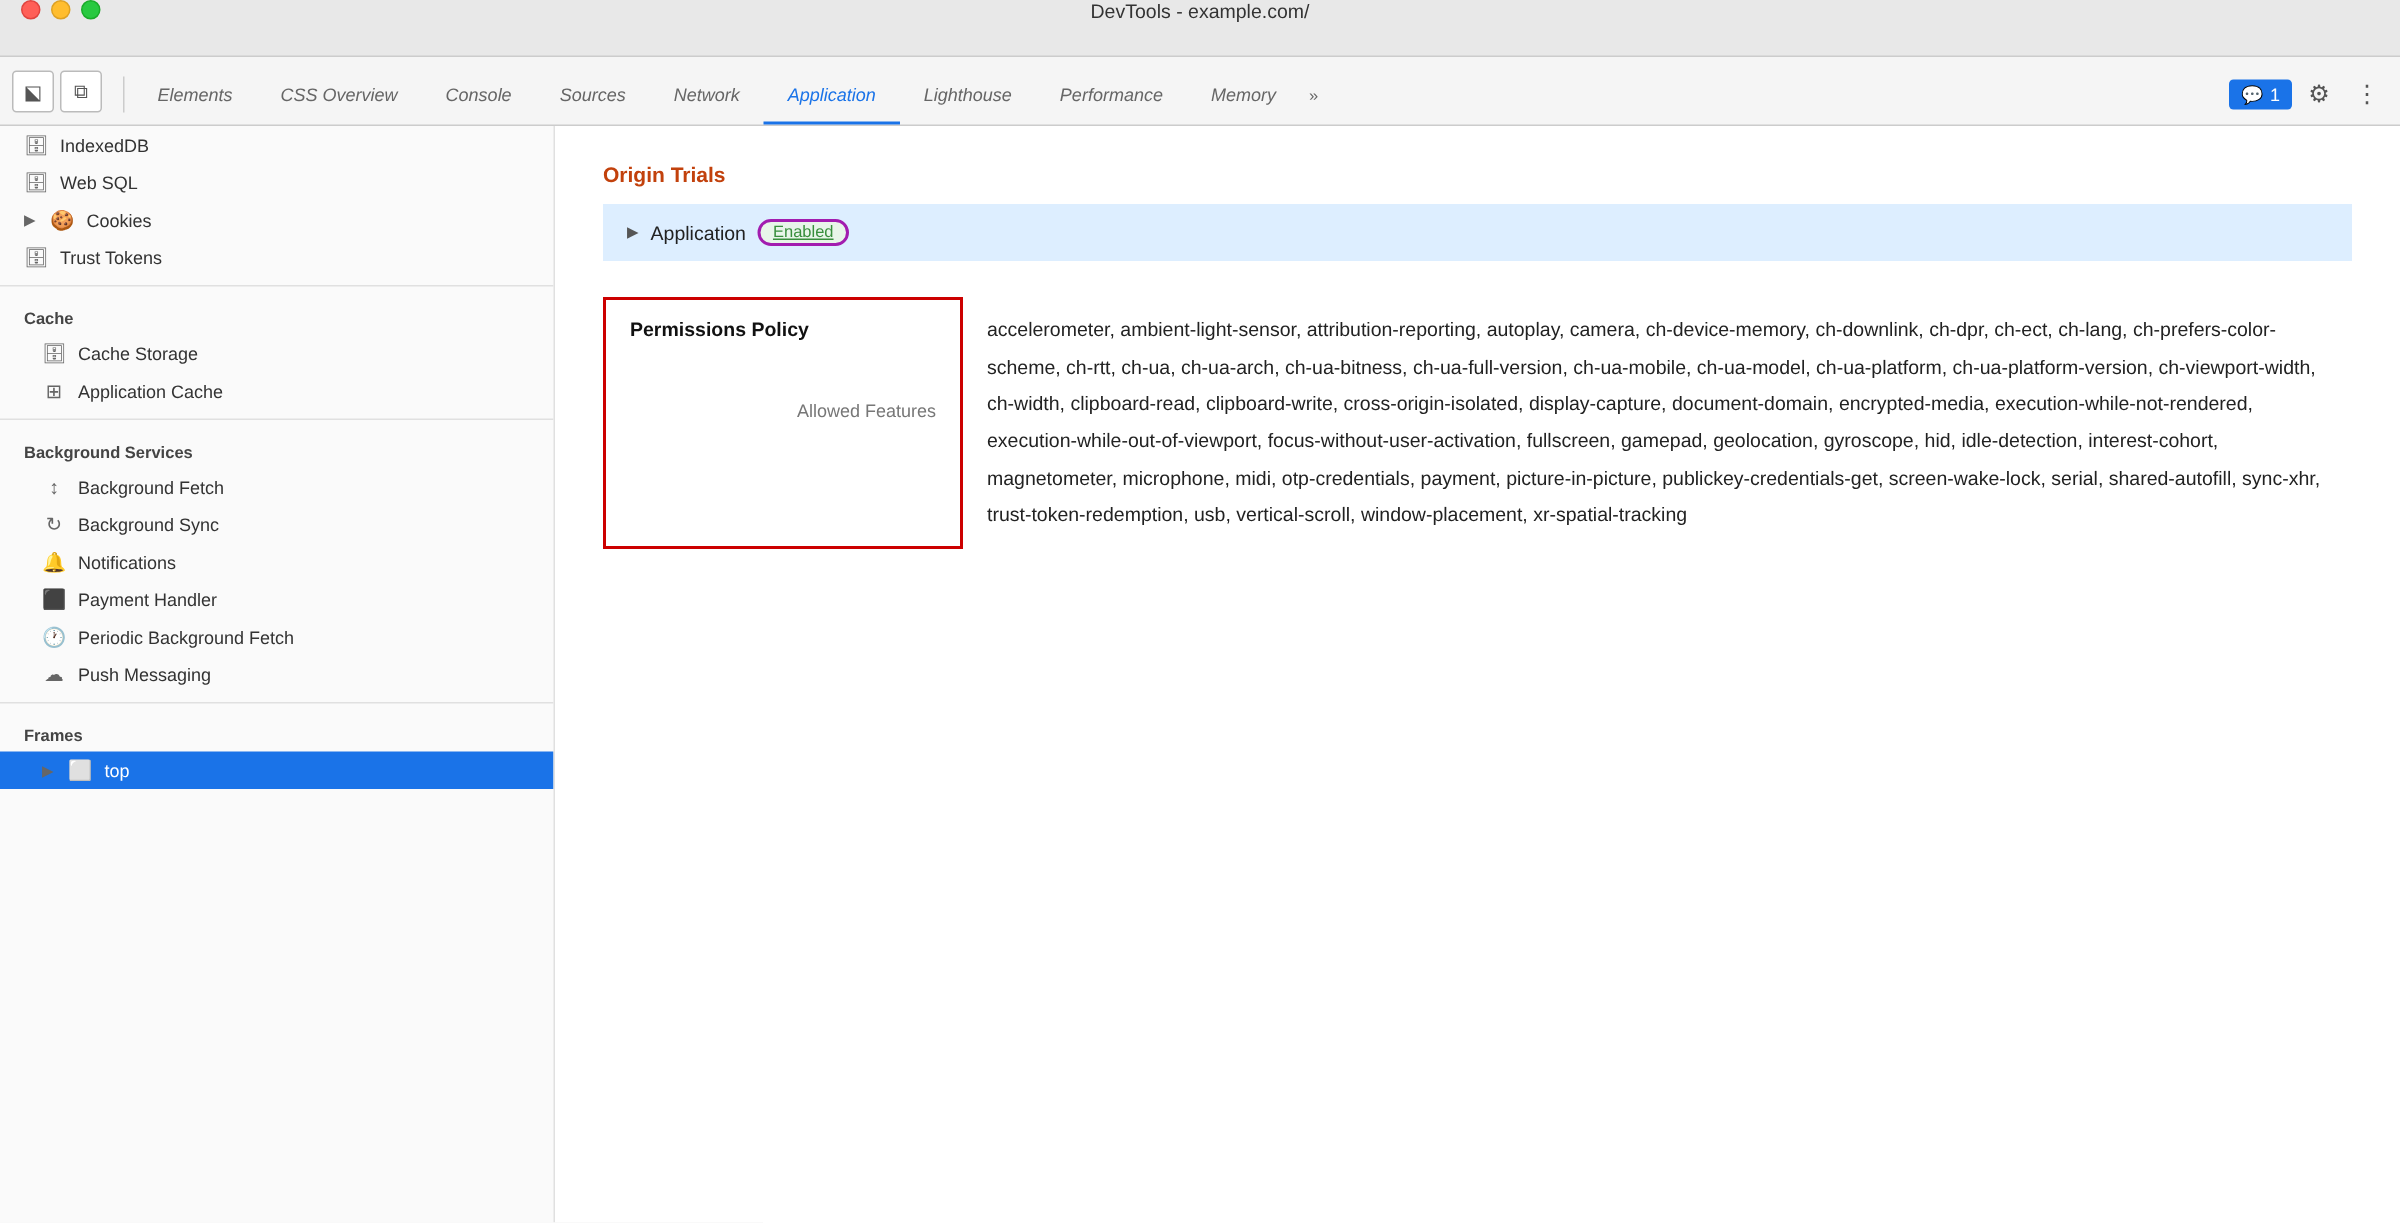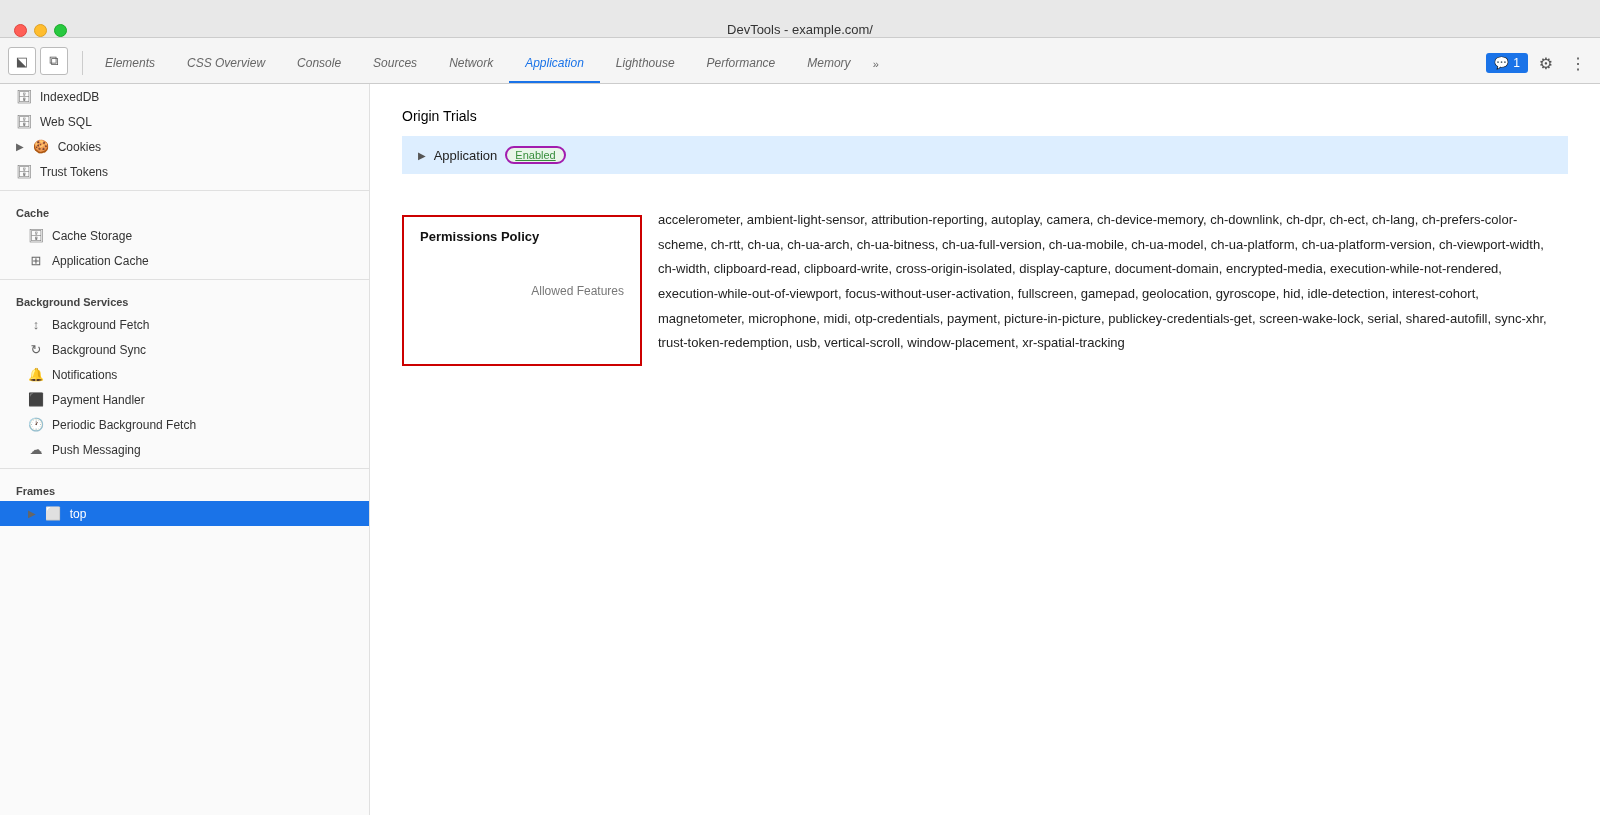--- a/index.html
+++ b/index.html
@@ -12,21 +12,21 @@
       width: 1600px;
       height: 815px;
       overflow: hidden;
     }
 
     
     .title-bar {
       background: #e8e8e8;
       height: 38px;
       display: flex;
-      align-items: flex-end;
+      align-items: flex-start;
       justify-content: center;
       position: relative;
       border-bottom: 1px solid #ccc;
       flex-shrink: 0;
     }
     .traffic-lights {
       position: absolute;
       left: 14px;
       display: flex;
       gap: 7px;
@@ -203,22 +203,22 @@
     
     .content-area {
       flex: 1;
       overflow-y: auto;
       padding: 24px 32px;
       background: #fff;
     }
 
     .section-title {
       font-size: 14px;
-      font-weight: 400;
-      color: #000000;
+      font-weight: 700;
+      color: #c2410c;
       margin-bottom: 12px;
     }
 
     
     .origin-trials-row {
       background: #ddeeff;
       border: none;
       padding: 10px 16px;
       display: flex;
       align-items: center;
@@ -254,21 +254,20 @@
       flex-direction: row;
       margin-top: 8px;
     }
     .permissions-label-box {
       border: 2px solid #cc0000;
       padding: 12px 16px;
       min-width: 240px;
       display: flex;
       flex-direction: column;
       gap: 24px;
-      margin-top: 17px;
     }
     .permissions-heading {
       font-size: 13px;
       font-weight: 700;
       color: #111;
     }
     .permissions-field-label {
       font-size: 12px;
       color: #777;
       text-align: right;

